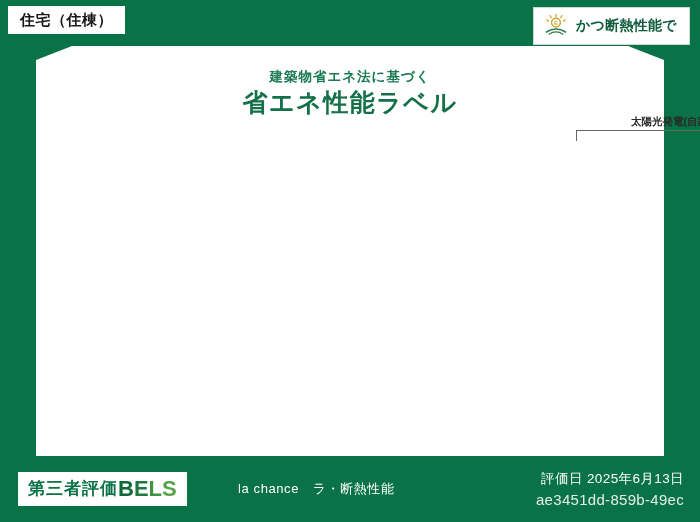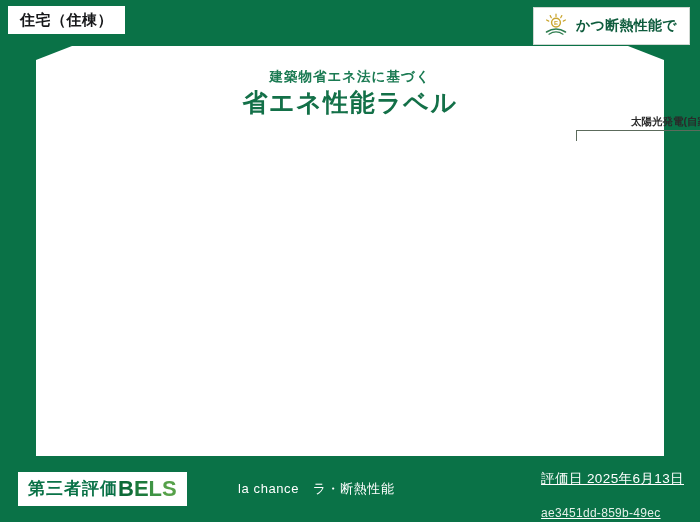--- a/index.html
+++ b/index.html
@@ -136,23 +136,23 @@
   .bels .jp{ font-size:17px; font-weight:bold; color:#0a7247; letter-spacing:1px; }
   .bels .bl{ font-size:22px; font-weight:bold; letter-spacing:0px; line-height:1; }
   .bels .bl span:nth-child(1){ color:#0e6b38; }
   .bels .bl span:nth-child(2){ color:#1d7a3c; }
   .bels .bl span:nth-child(3){ color:#3f9444; }
   .bels .bl span:nth-child(4){ color:#56a149; }
   .owner{
     position:absolute; left:238px; top:20px;
     font-size:13px; color:#ffffff; letter-spacing:.6px;
   }
-  .meta{ position:absolute; right:16px; top:10px; text-align:left; color:#ffffff;text-decoration:underline; }
+  .meta{ position:absolute; right:16px; top:10px; text-align:right; color:#ffffff; }
   .meta .d{ font-size:13.5px; letter-spacing:.4px; }
-  .meta .id{ font-size:12px; margin-top:18px; letter-spacing:.3px; color:#e4efe8; }
+  .meta .id{ font-size:15px; margin-top:3px; letter-spacing:.3px; color:#e4efe8; }
 </style>
 </head>
 <body>
 
 <div id="root">
 
   <div class="tag-house">
     <span>住宅（住棟）</span>
   </div>
 

